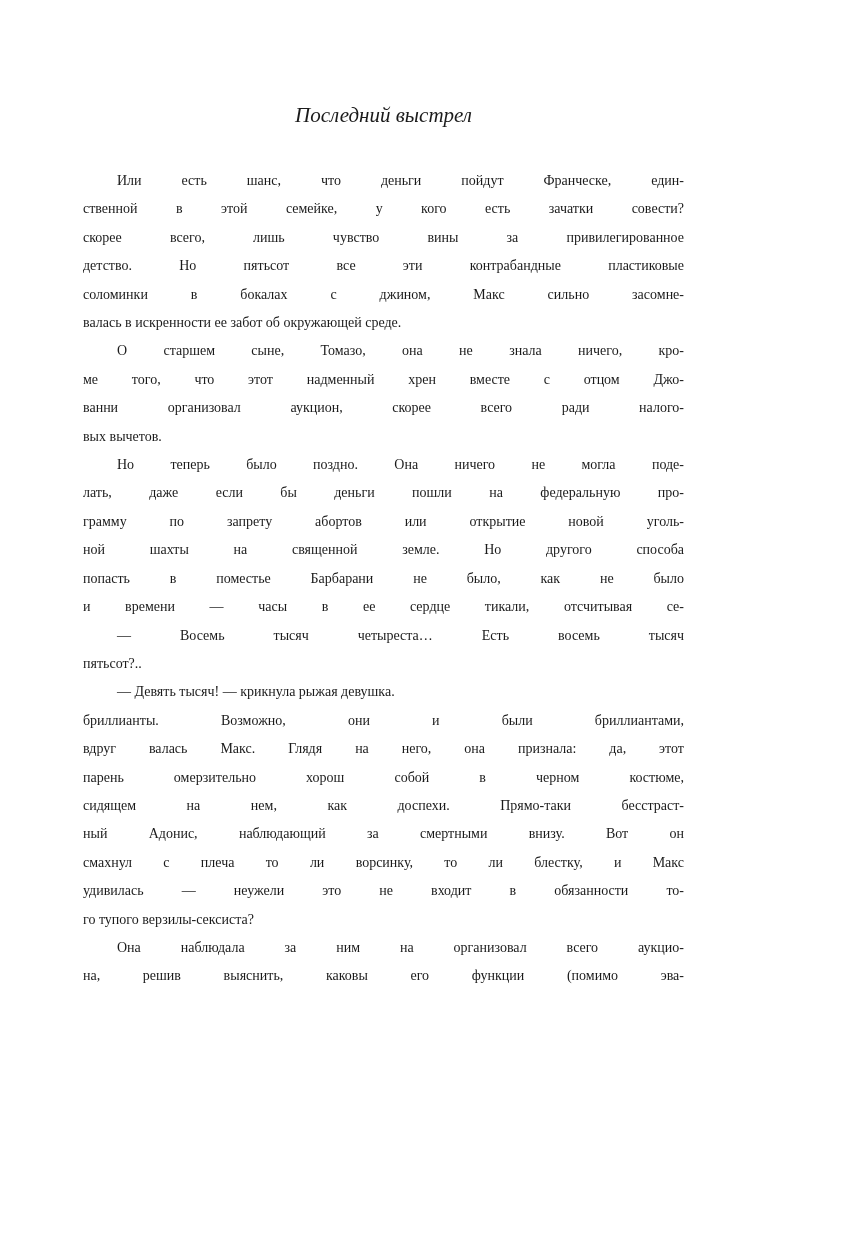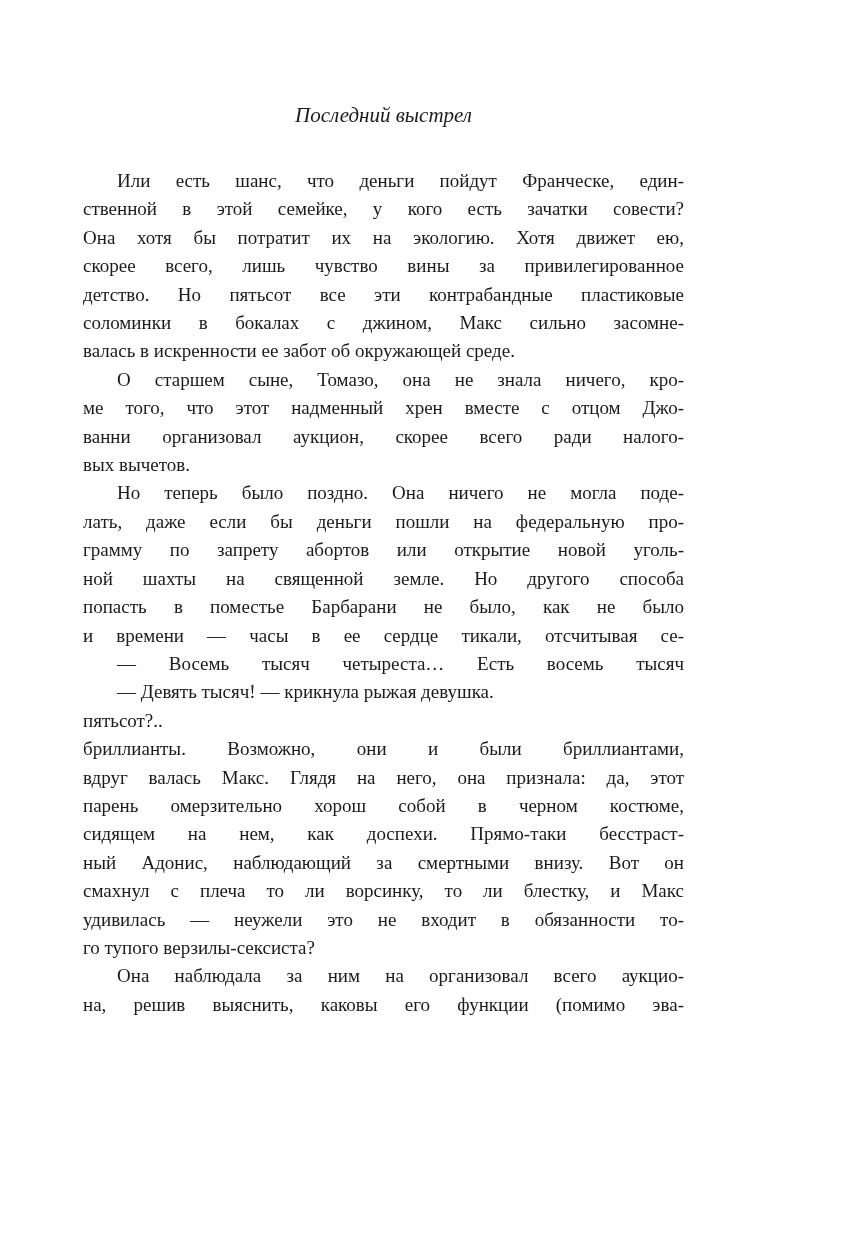--- a/index.html
+++ b/index.html
@@ -24,21 +24,21 @@
     text-align: center;
     font-style: italic;
     font-size: 21px;
     line-height: 26px;
   }
   .body-text {
     position: absolute;
     left: 83px;
     top: 167px;
     width: 601px;
-    font-size: 19px;
+    font-size: 14px;
     line-height: 28.4px;
   }
   .body-text .line {
     text-align: justify;
     text-align-last: justify;
     white-space: normal;
   }
   .body-text .line.first {
     padding-left: 34px;
   }
@@ -57,38 +57,37 @@
 </style>
 </head>
 <body>
 
 <div class="page" style="color: rgb(27, 27, 27); background: rgb(255, 255, 255);">
   <div class="running-header">Последний выстрел</div>
 
   <div class="body-text">
       <div class="line first">Или есть шанс, что деньги пойдут Франческе, един-</div>
       <div class="line">ственной в этой семейке, у кого есть зачатки совести?</div>
-      <div class="line">Она хотя бы потратит их на экологию. Хотя движет ею,</div>
       <div class="line">скорее всего, лишь чувство вины за привилегированное</div>
       <div class="line">детство. Но пятьсот все эти контрабандные пластиковые</div>
       <div class="line">соломинки в бокалах с джином, Макс сильно засомне-</div>
       <div class="line para-end">валась в искренности ее забот об окружающей среде.</div>
       <div class="line first">О старшем сыне, Томазо, она не знала ничего, кро-</div>
       <div class="line">ме того, что этот надменный хрен вместе с отцом Джо-</div>
       <div class="line">ванни организовал аукцион, скорее всего ради налого-</div>
       <div class="line para-end">вых вычетов.</div>
       <div class="line first">Но теперь было поздно. Она ничего не могла поде-</div>
       <div class="line">лать, даже если бы деньги пошли на федеральную про-</div>
       <div class="line">грамму по запрету абортов или открытие новой уголь-</div>
       <div class="line">ной шахты на священной земле. Но другого способа</div>
       <div class="line">попасть в поместье Барбарани не было, как не было</div>
       <div class="line">и времени — часы в ее сердце тикали, отсчитывая се-</div>
       <div class="line first">— Восемь тысяч четыреста… Есть восемь тысяч</div>
+      <div class="line para-end">пятьсот?..</div>
       <div class="line first para-end">— Девять тысяч! — крикнула рыжая девушка.</div>
-      <div class="line para-end">пятьсот?..</div>
       <div class="line">бриллианты. Возможно, они и были бриллиантами,</div>
       <div class="line">вдруг валась Макс. Глядя на него, она признала: да, этот</div>
       <div class="line">парень омерзительно хорош собой в черном костюме,</div>
       <div class="line">сидящем на нем, как доспехи. Прямо-таки бесстраст-</div>
       <div class="line">ный Адонис, наблюдающий за смертными внизу. Вот он</div>
       <div class="line">смахнул с плеча то ли ворсинку, то ли блестку, и Макс</div>
       <div class="line">удивилась — неужели это не входит в обязанности то-</div>
       <div class="line para-end">го тупого верзилы-сексиста?</div>
       <div class="line first">Она наблюдала за ним на организовал всего аукцио-</div>
       <div class="line">на, решив выяснить, каковы его функции (помимо эва-</div>

